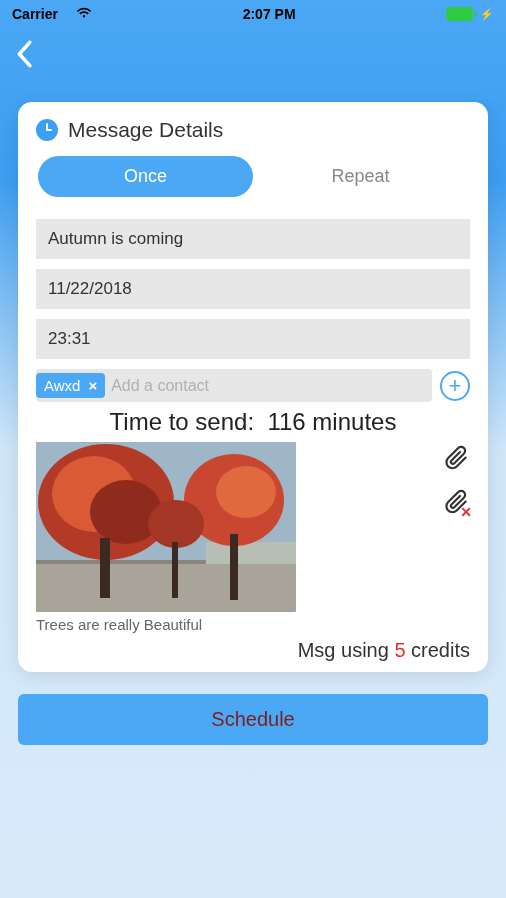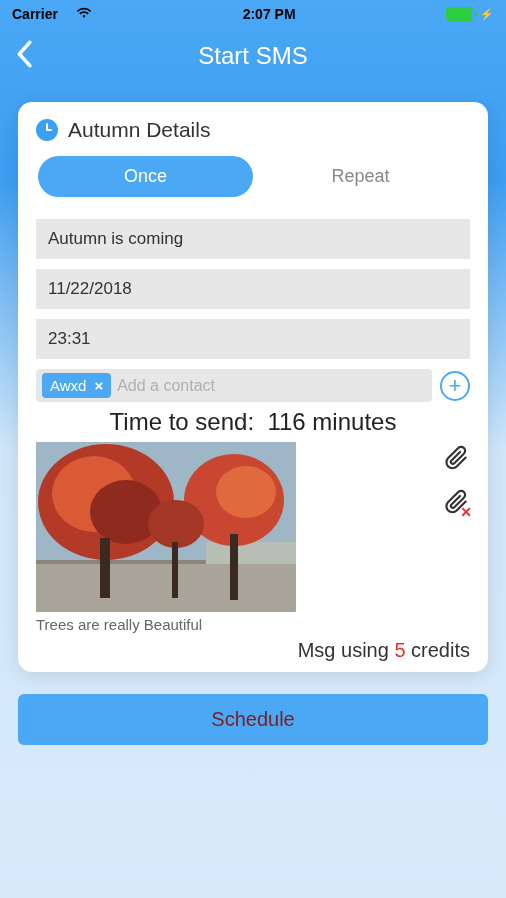--- a/index.html
+++ b/index.html
@@ -26,21 +26,21 @@
   .section-title { font-size: 21px; color: #333; font-weight: 400; }
 
   .seg-control { display: flex; margin: 6px 0 22px 0; padding: 0 2px; }
   .seg-btn { flex: 1; text-align: center; padding: 10px 0; border-radius: 22px; font-size: 18px; cursor: pointer; }
   .seg-active { background: #4aa8f5; color: #fff; }
   .seg-inactive { background: transparent; color: #888; }
 
   .field { background: #e8e7e7; border-radius: 0; margin-bottom: 10px; padding: 10px 12px; font-size: 17px; color: #333; }
 
   .contact-row { display: flex; align-items: center; gap: 8px; margin-bottom: 6px; }
-  .contact-box { flex: 1; display: flex; align-items: center; background: #e8e7e7; border-radius: 4px; padding: 4px 6px; gap: 6px; }
+  .contact-box { flex: 1; display: flex; align-items: center; background: #e8e7e7; border-radius: 4px; padding: 4px 0; gap: 6px; }
   .chip { background: #4aa8f5; color: #fff; border-radius: 4px; padding: 4px 8px; display: flex; align-items: center; gap: 8px; font-size: 15px; }
   .chip-x { font-weight: bold; cursor: pointer; }
   .contact-placeholder { color: #b0b0b0; font-size: 16px; }
   .add-btn { width: 30px; height: 30px; border: 2px solid #4aa8f5; border-radius: 50%; display: flex; align-items: center; justify-content: center; color: #4aa8f5; font-size: 22px; font-weight: 300; cursor: pointer; }
 
   .time-to-send { text-align: center; font-size: 24px; color: #222; margin: 4px 0 6px 0; }
 
   .attach-row { display: flex; gap: 10px; align-items: flex-start; }
   .thumb { width: 260px; height: 170px; border-radius: 2px; overflow: hidden; position: relative; background: #7a8a95; }
   .thumb svg { width: 100%; height: 100%; display: block; }
@@ -75,27 +75,26 @@
     <span class="bolt">⚡</span>
   </div>
 </div>
 
 <div class="nav-bar">
   <div class="back-btn">
     <svg viewBox="0 0 14 24">
         <path d="M12 2 L3 12 L12 22" stroke="#fff" stroke-width="3" fill="none" stroke-linecap="round" stroke-linejoin="round"></path>
       </svg>
   </div>
-  <div class="nav-title">Start SMS</div>
 </div>
 
 <div class="card">
   <div class="section-header">
     <div class="clock-icon"></div>
-    <div class="section-title">Autumn Details</div>
+    <div class="section-title">Message Details</div>
   </div>
 
   <div class="seg-control">
     <div class="seg-btn seg-active">Once</div>
     <div class="seg-btn seg-inactive">Repeat</div>
   </div>
 
   <div class="field">Autumn is coming</div>
   <div class="field">11/22/2018</div>
   <div class="field">23:31</div>

